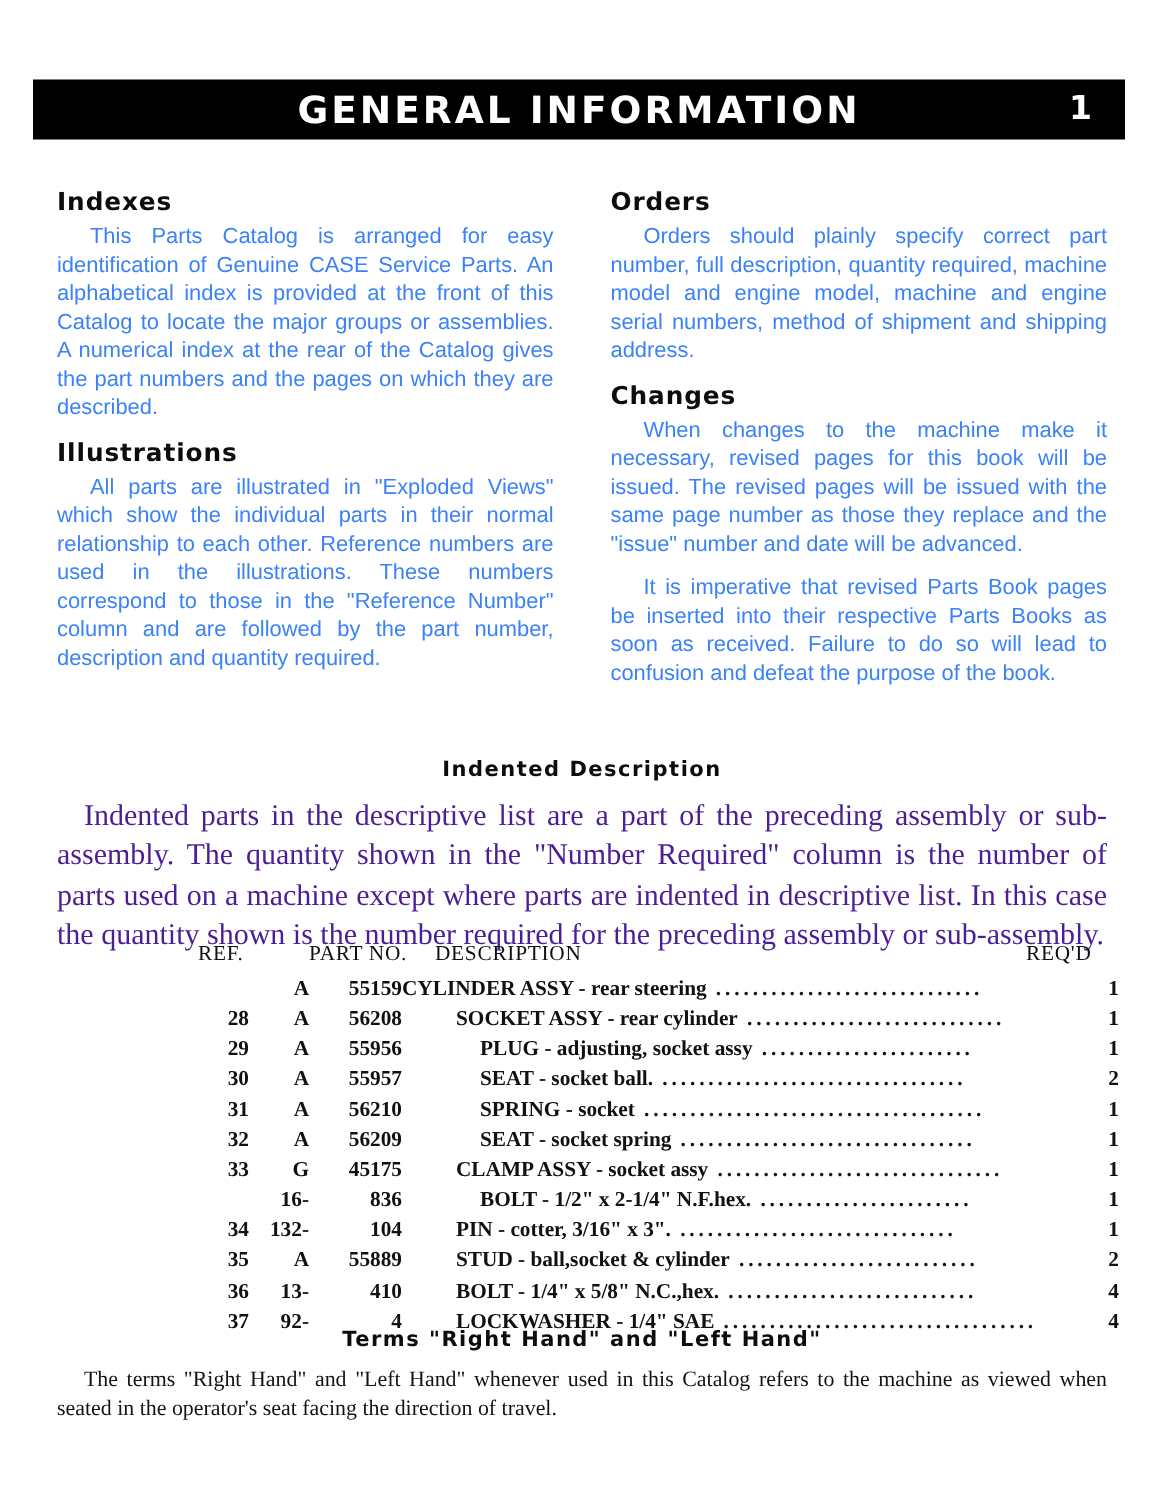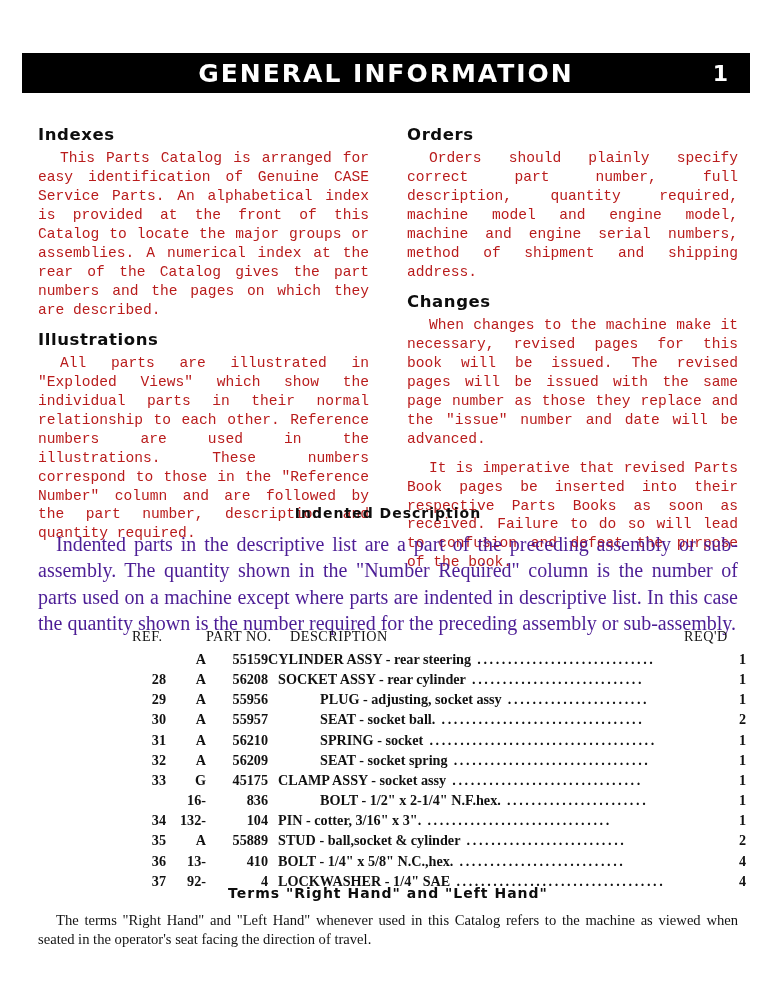--- a/index.html
+++ b/index.html
@@ -65,26 +65,26 @@
     font-weight: bold;
     font-size: 16.5px;
     letter-spacing: 0.6px;
     margin: 0 0 5px 0;
     color: #0d0d0d;
   }
   .col .sec-head.spaced { }
 
   p.body {
     margin: 0 0 10px 0;
-    font-family: Liberation Mono, monospace;
+    font-family: Liberation Sans, sans-serif;
     font-size: 14.6px;
     line-height: 1.30;
     text-align: justify;
     text-indent: 22px;
-    color: #b91c1c;
+    color: #3b82f6;
   }
   p.body:last-child { margin-bottom: 0; }
 
   
   .indented-section {
     position: absolute;
     left: 38px;
     top: 505px;
     width: 700px;
   }
@@ -167,21 +167,21 @@
   
   .desc-inner {
     display: inline;
   }
   .leader {
     display: inline;
     letter-spacing: 2.6px;
     font-weight: bold;
   }
   .ind-0 { padding-left: 0px; }
-  .ind-1 { padding-left: 10px; }
+  .ind-1 { padding-left: 36px; }
   .ind-2 { padding-left: 52px; }
 
   
   .terms-section {
     position: absolute;
     left: 38px;
     top: 885px;
     width: 700px;
   }
   .terms-body {

